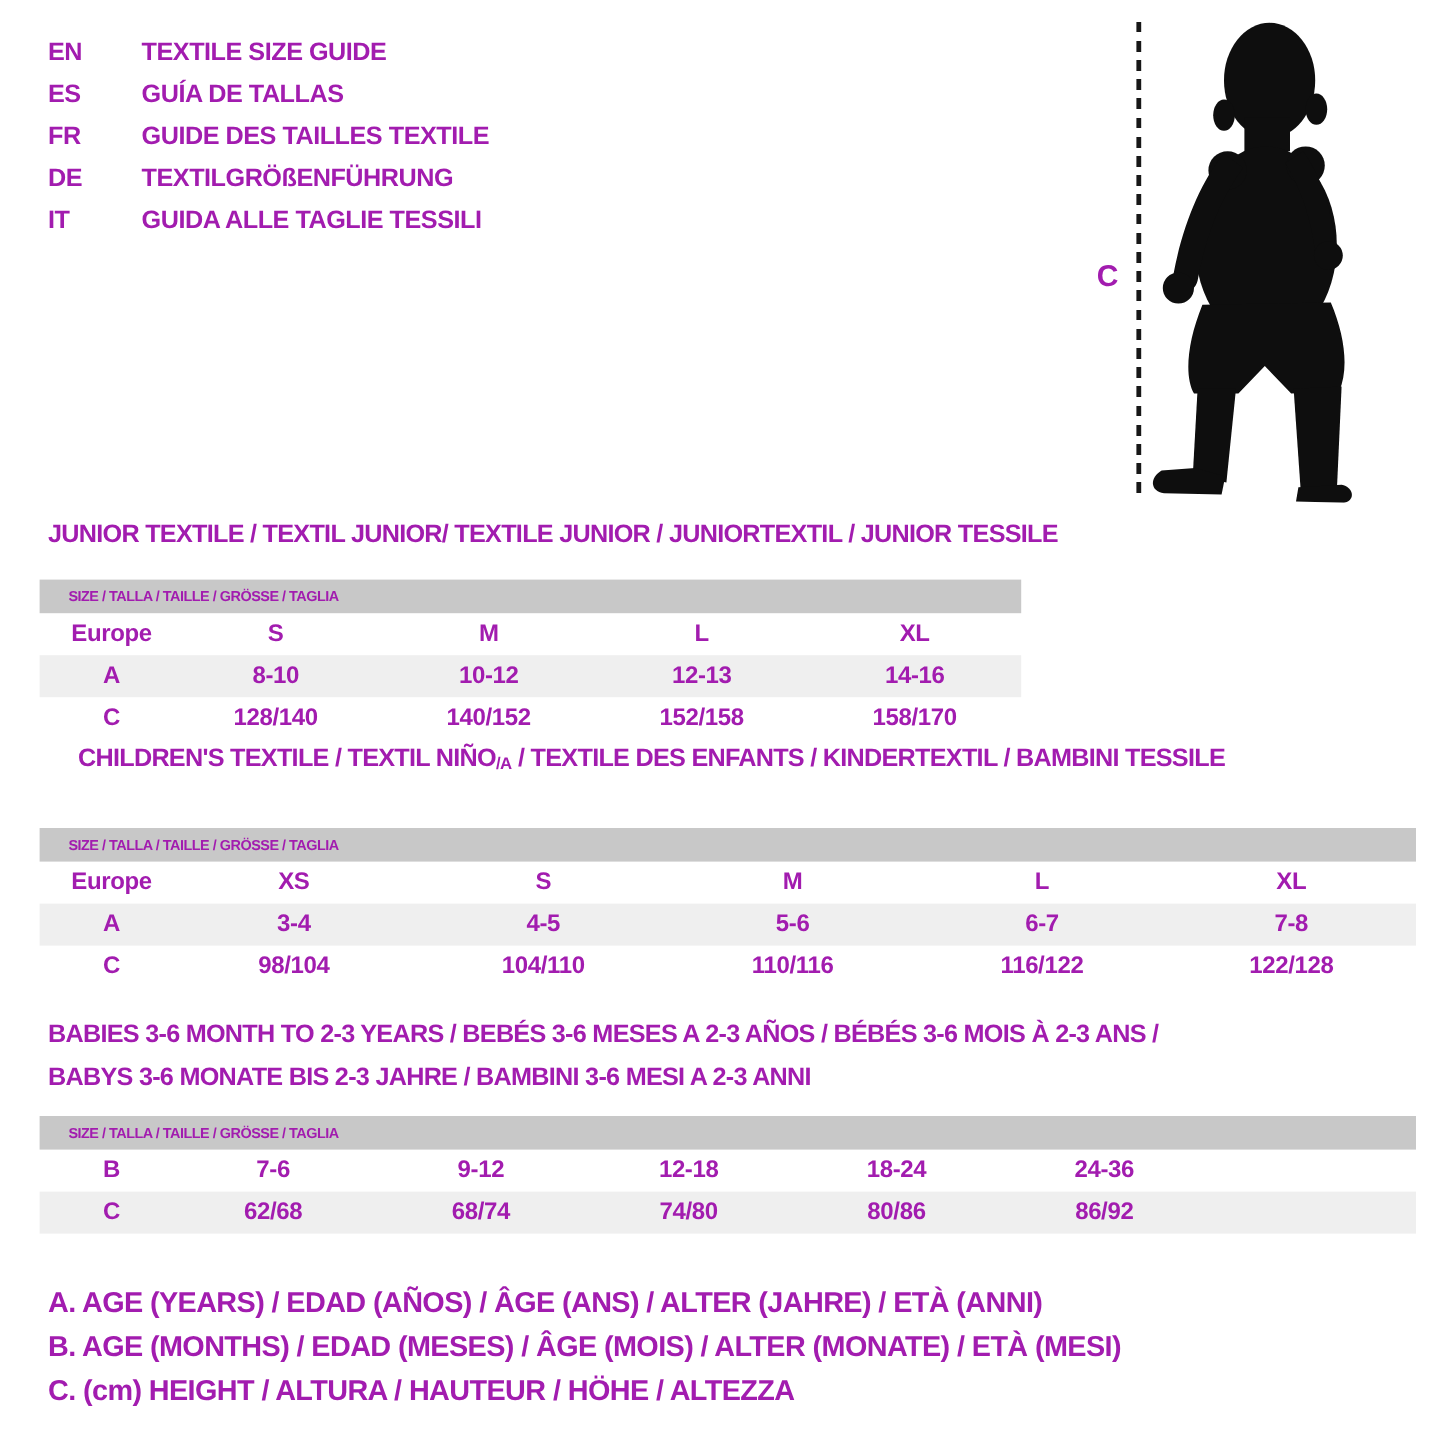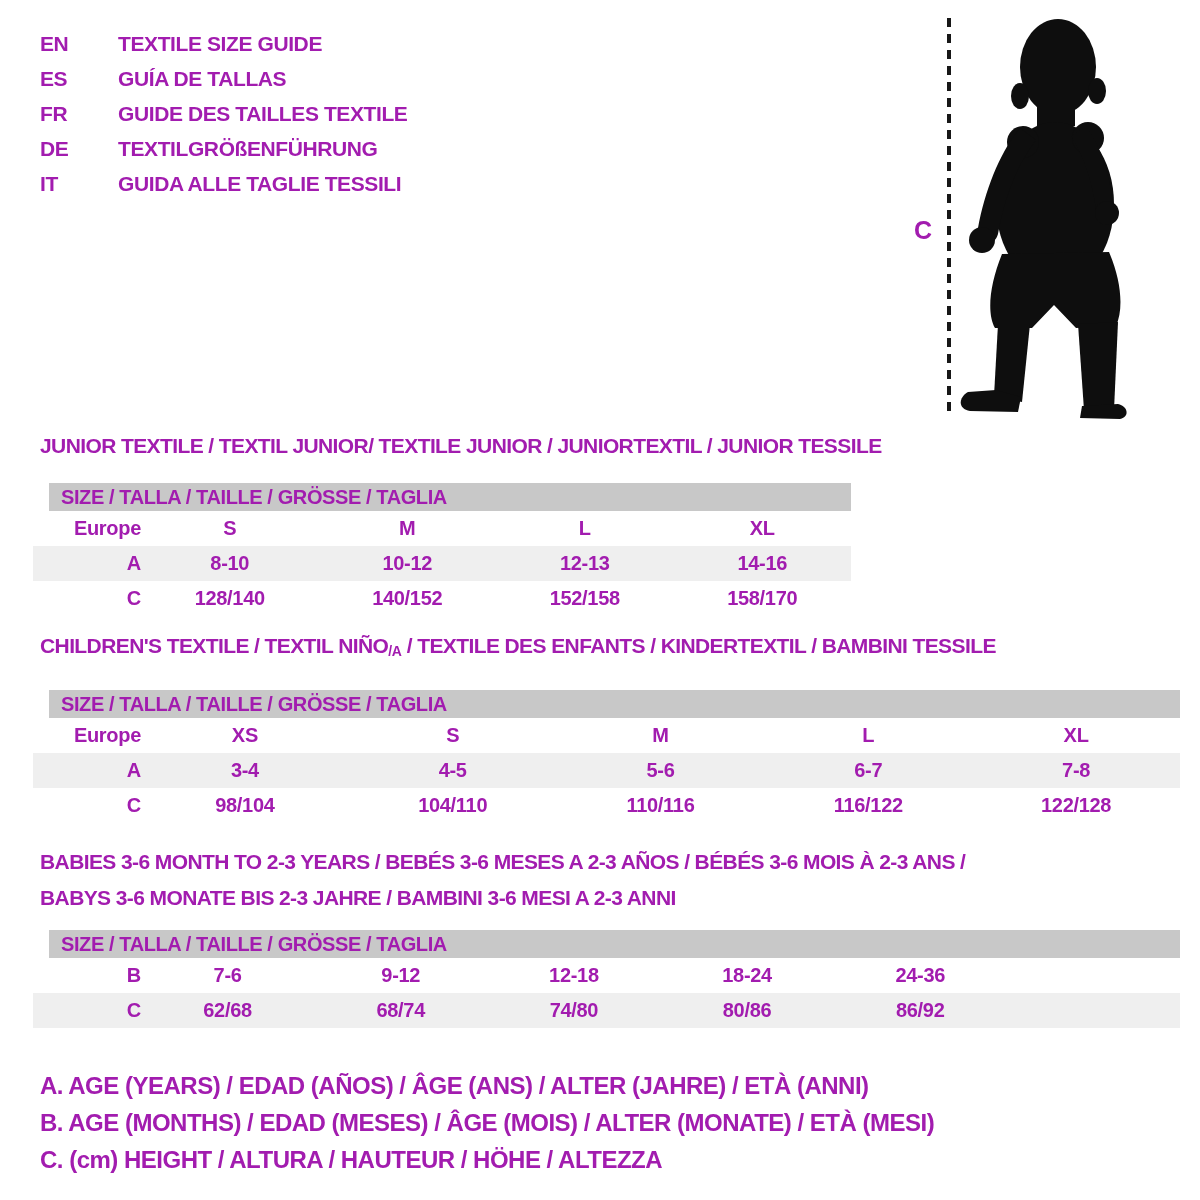--- a/index.html
+++ b/index.html
@@ -27,42 +27,42 @@
   }
   .toddler { position: absolute; left: 958px; top: 14px; width: 180px; height: 405px; }
   .toddler * { fill: #0e0e0e; }
 
   
   .sec-title {
     position: absolute; left: 40px; margin: 0;
     font-size: 21px; font-weight: 700; letter-spacing: -0.6px; white-space: nowrap;
   }
   .junior-title   { top: 434px; }
-  .children-title { top: 634px; }
+  .children-title { top: 620px; margin-left: 25px; }
   .babies-title   { top: 844px; line-height: 36px; }
   .title-sub { font-size: 14px; position: relative; top: 3px; letter-spacing: -0.4px; }
 
   
   .size-table { position: absolute; left: 33px; }
   .junior-table   { top: 483px; width: 818px; }
   .children-table { top: 690px; width: 1147px; }
   .babies-table   { top: 930px; width: 1147px; }
 
   .band {
     height: 28px; line-height: 28px; background: #c8c8c8;
-    font-size: 20px; letter-spacing: -0.4px;
-    padding-left: 12px; box-sizing: border-box;
-    white-space: nowrap; overflow: hidden; margin-left: 16px;
+    font-size: 12px; letter-spacing: -0.4px;
+    padding-left: 24px; box-sizing: border-box;
+    white-space: nowrap; overflow: hidden;
   }
   .trow { display: grid; height: 35px; line-height: 35px; font-size: 20px; letter-spacing: -0.3px; }
   .cols4 { grid-template-columns: 108px repeat(4, 1fr); }
   .cols5 { grid-template-columns: 108px repeat(5, 1fr); }
   .cols6 { grid-template-columns: 108px repeat(6, 1fr); }
   .cell { text-align: center; }
-  .cell.rlabel { text-align: right; padding-left: 12px; }
+  .cell.rlabel { text-align: center; padding-left: 12px; }
   .alt { background: #efefef; }
 
   
   .legend-block { position: absolute; left: 40px; top: 1067px; }
   .legend-line { height: 37px; line-height: 37px; font-size: 24px; letter-spacing: -0.5px; white-space: nowrap; }
 </style>
 </head>
 <body>
 
 <div class="canvas">

